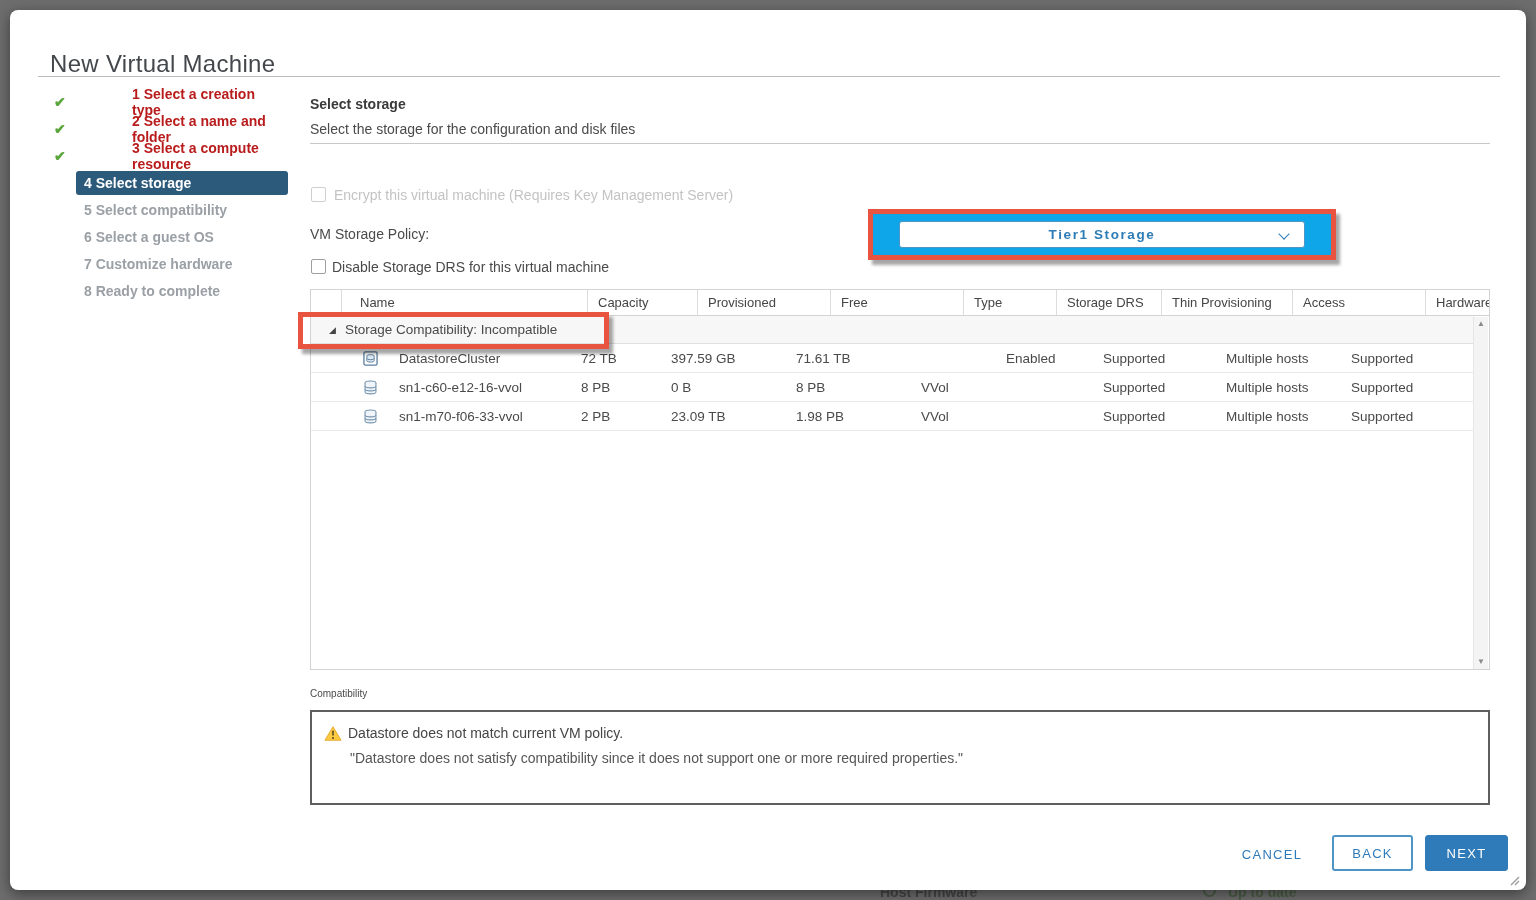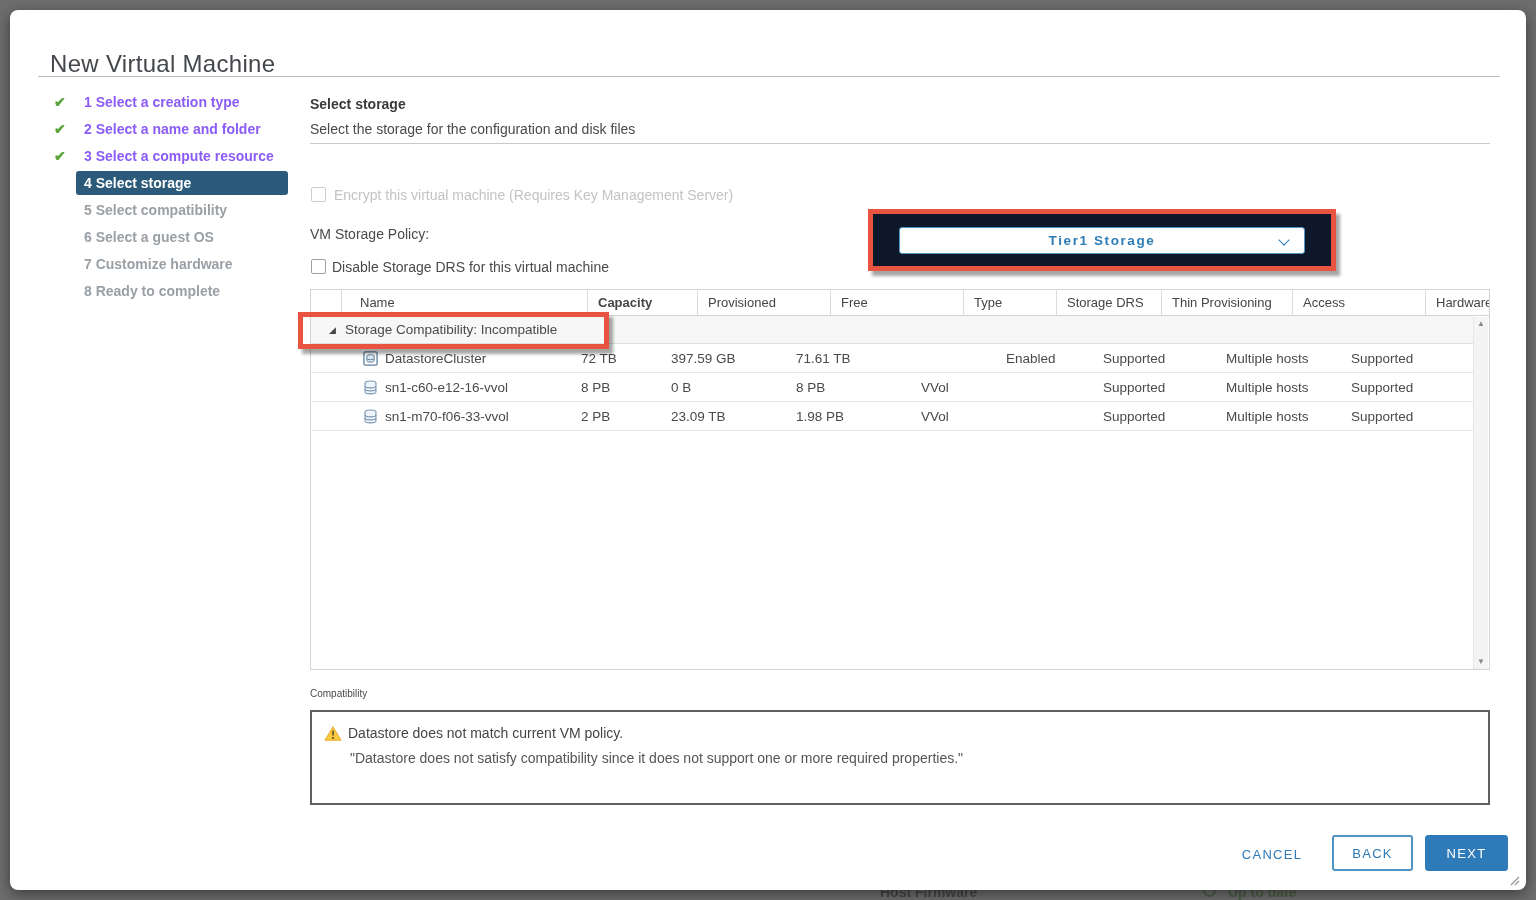--- a/index.html
+++ b/index.html
@@ -28,61 +28,61 @@
   .dialog{position:absolute;left:10px;top:10px;width:1516px;height:880px;background:#fff;border-radius:8px;
     box-shadow:0 4px 14px rgba(0,0,0,0.45);}
   .dialog-title{position:absolute;left:40px;top:40px;font-size:24px;font-weight:300;color:#44484c;letter-spacing:0.3px;}
   .title-divider{position:absolute;left:28px;top:66px;width:1462px;border-bottom:1px solid #bdbdbd;}
 
   
   .steps{position:absolute;left:44px;top:78px;width:234px;}
   .step-row{display:flex;align-items:center;height:27px;cursor:default;}
   .step-check{width:22px;font-size:14px;font-weight:700;color:var(--green);}
   .step-label{flex:1;font-size:14px;font-weight:600;padding:4px 8px;border-radius:3px;}
-  .step-row.done .step-label{color:#8b5cf6;}
+  .step-row.done .step-label{color:#b91c1c;margin-left:48px;}
   .step-row.active .step-label{background:var(--step-active);color:#fff;}
   .step-row.todo .step-label{color:#9aa0a5;}
 
   
   .heading{position:absolute;left:300px;top:86px;font-size:14px;font-weight:700;color:var(--txt-dark);}
   .subheading{position:absolute;left:300px;top:111px;font-size:14px;color:var(--txt);}
   .content-divider{position:absolute;left:300px;top:133px;width:1180px;border-bottom:1px solid #c9c9c9;}
 
   .checkbox{position:absolute;width:15px;height:15px;border:1px solid #9f9f9f;border-radius:2px;background:#fff;}
   .checkbox.disabled{border-color:#cfcfcf;}
   .encrypt-box{left:301px;top:177px;}
   .encrypt-label{position:absolute;left:324px;top:177px;font-size:14px;color:#c3c3c3;}
   .policy-label{position:absolute;left:300px;top:216px;font-size:14px;color:var(--txt);}
   .drs-box{left:301px;top:249px;}
   .drs-label{position:absolute;left:322px;top:249px;font-size:14px;color:var(--txt);}
 
   
   .anno{border:5px solid var(--red);box-shadow:4px 5px 3px rgba(0,0,0,0.35);position:absolute;}
-  .anno-dropdown{left:858px;top:199px;width:468px;height:62px;display:flex;align-items:center;justify-content:center;background:#0f172a;}
+  .anno-dropdown{left:858px;top:199px;width:468px;height:51px;display:flex;align-items:center;justify-content:center;background:#0ea5e9;}
   .anno-group{left:288px;top:302px;width:311px;height:37px;pointer-events:none;z-index:5;background:transparent;}
 
   .policy-dropdown{position:relative;width:406px;height:27px;border:1px solid #4e94c4;border-radius:3px;background:#fff;
     display:flex;align-items:center;justify-content:center;cursor:pointer;}
   .policy-value{font-size:13.5px;font-weight:600;letter-spacing:1.6px;color:var(--link);}
   .chevron{position:absolute;right:16px;top:8px;width:8px;height:8px;border-right:1.6px solid var(--link);border-bottom:1.6px solid var(--link);transform:rotate(45deg);}
 
   
   .ds-table{position:absolute;left:300px;top:279px;width:1180px;height:381px;border:1px solid var(--border);background:#fff;}
   .ds-header{display:flex;height:26px;border-bottom:1px solid var(--border);align-items:center;gap:8px;}
   .ds-header .hcell{font-size:13px;color:#454545;padding-left:10px;height:100%;display:flex;align-items:center;
     border-left:1px solid #dcdcdc;overflow:hidden;white-space:nowrap;}
   .ds-header .hcell:first-child{border-left:none;}
   .ds-header .hcell.sel{border-left:none;}
   .ds-header .hcell.name{padding-left:18px;}
   .group-row{display:flex;align-items:center;height:28px;background:#f7f7f7;border-bottom:1px solid #e0e0e0;width:1164px;}
   .caret{margin-left:18px;font-size:9px;color:#444;}
   .group-label{margin-left:9px;font-size:13.5px;color:var(--txt);}
   .ds-row{display:flex;height:29px;align-items:center;border-bottom:1px solid var(--row-line);width:1164px;cursor:pointer;}
   .ds-row .cell{font-size:13.5px;color:var(--txt);padding-left:10px;overflow:hidden;white-space:nowrap;display:flex;align-items:center;height:100%;}
-  .ds-row .cell.name{padding-left:30px;gap:7px;}
+  .ds-row .cell.name{padding-left:30px;gap:21px;}
   .ds-row .cell.name .ds-icon{display:flex;align-items:center;}
 
   
   .scrollbar{position:absolute;right:1px;top:27px;width:15px;height:352px;background:#f4f4f4;border-left:1px solid #e6e6e6;
     display:flex;flex-direction:column;justify-content:space-between;align-items:center;padding:3px 0;}
   .scroll-arrow{font-size:8px;color:#8a8a8a;line-height:8px;cursor:pointer;}
 
   
   .compat-label{position:absolute;left:300px;top:678px;font-size:10px;color:var(--txt);}
   .compat-box{position:absolute;left:300px;top:700px;width:1180px;height:95px;border:2px solid #5f5f5f;background:#fff;}
@@ -163,21 +163,21 @@
       </div>
     </div>
 
     <span class="checkbox drs-box"></span>
     <span class="drs-label">Disable Storage DRS for this virtual machine</span>
 
     <div class="ds-table">
       <div class="ds-header" id="ds-header">
           <div class="hcell sel" style="width: 22px;"></div>
           <div class="hcell name" style="width: 238px;">Name</div>
-          <div class="hcell" style="width: 90px; font-weight: bold;">Capacity</div>
+          <div class="hcell" style="width: 90px;">Capacity</div>
           <div class="hcell" style="width: 125px; margin-left: 12px;">Provisioned</div>
           <div class="hcell" style="width: 125px;">Free</div>
           <div class="hcell" style="width: 85px;">Type</div>
           <div class="hcell" style="width: 97px;">Storage DRS</div>
           <div class="hcell" style="width: 123px;">Thin Provisioning</div>
           <div class="hcell" style="width: 125px;">Access</div>
           <div class="hcell" style="flex: 1 1 0%;">Hardware Accel...</div>
         </div>
       <div class="group-row">
         <span class="caret">◢</span>

